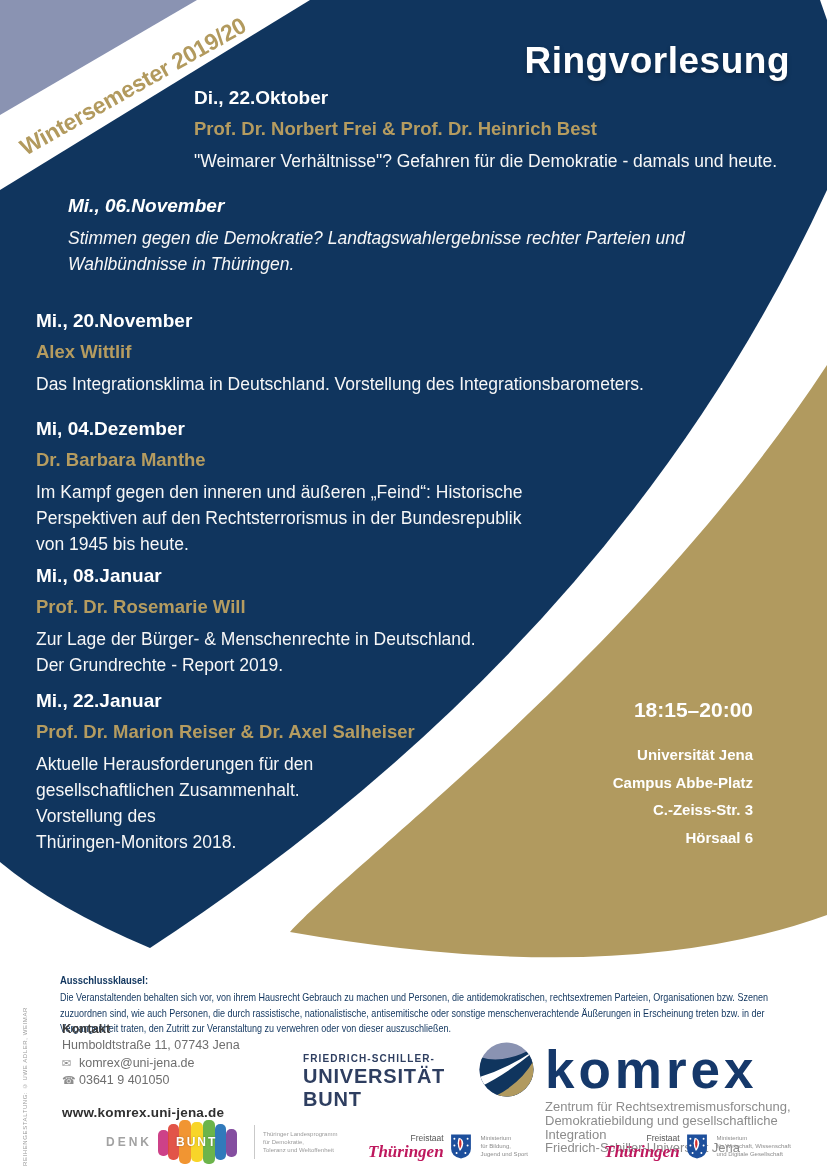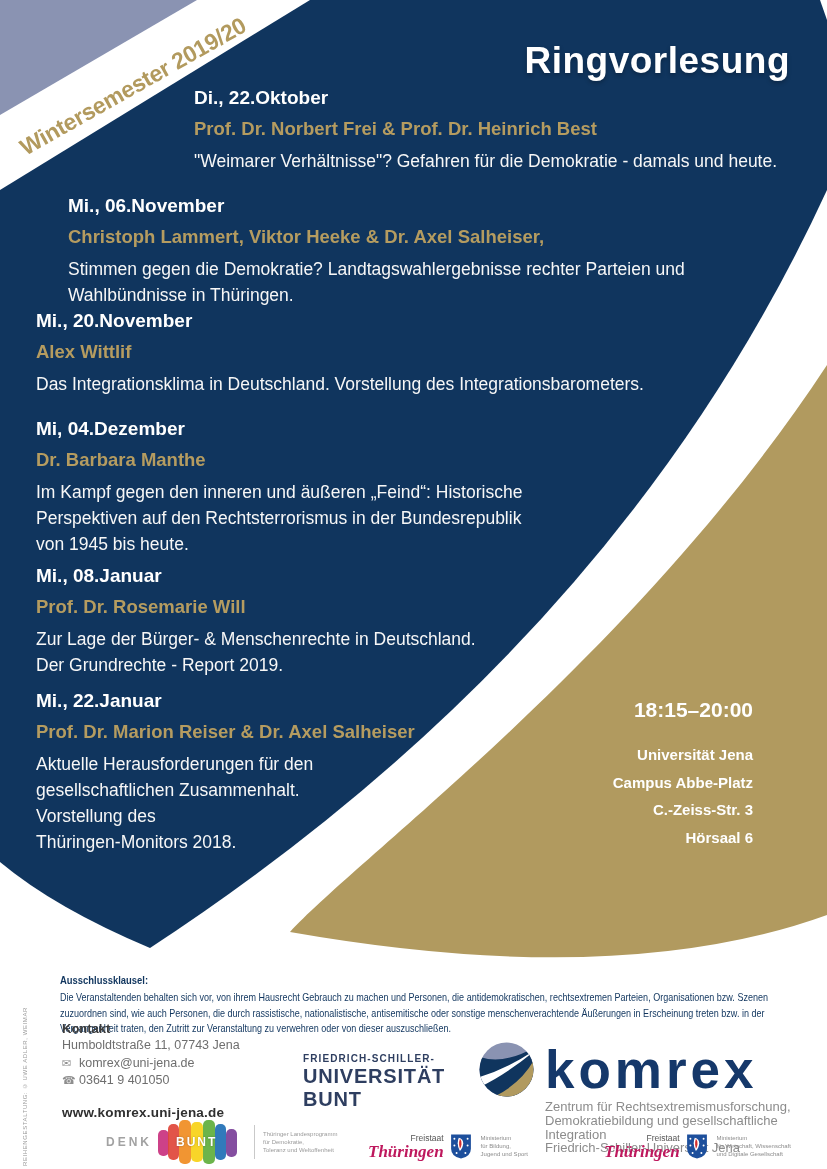--- a/index.html
+++ b/index.html
@@ -23,21 +23,21 @@
     position:absolute; right:37px; top:40px;
     font-size:37px; font-weight:700; color:#fff; letter-spacing:0.5px;
     text-shadow:0 2px 4px rgba(0,0,0,.28);
   }
 
   .event{ position:absolute; }
   .event .date{ font-size:19px; font-weight:700; color:#ffffff; line-height:24px;}
   .event .speakers{ font-size:18.5px; font-weight:700; color:#b59c60; line-height:24px; margin-top:7px;}
   .event .desc{ font-size:17.5px; font-weight:400; color:#f7f7f7; line-height:26px; margin-top:7px; white-space:pre-line;}
   .e1{ left:154px; top:86px;margin-left:40px; }
-  .e2{ left:68px;  top:194px; }
+  .e2{ left:68px;  top:194px;font-style:italic; }
   .e3{ left:36px;  top:309px; }
   .e4{ left:36px;  top:417px; }
   .e5{ left:36px;  top:564px; }
   .e6{ left:36px;  top:689px; }
 
   .time{
     position:absolute; right:74px; top:698px; text-align:right;
     font-size:21px; font-weight:700; color:#fff;
   }
   .location{
@@ -117,21 +117,20 @@
 
   <div class="title">Ringvorlesung</div>
 
   <div class="event e1">
     <div class="date">Di., 22.Oktober</div>
     <div class="speakers">Prof. Dr. Norbert Frei &amp; Prof. Dr. Heinrich Best</div>
     <div class="desc">"Weimarer Verhältnisse"? Gefahren für die Demokratie - damals und heute.</div>
   </div>
   <div class="event e2">
     <div class="date">Mi., 06.November</div>
-    <div class="speakers">Christoph Lammert, Viktor Heeke &amp; Dr. Axel Salheiser,</div>
     <div class="desc">Stimmen gegen die Demokratie? Landtagswahlergebnisse rechter Parteien und
 Wahlbündnisse in Thüringen.</div>
   </div>
   <div class="event e3">
     <div class="date">Mi., 20.November</div>
     <div class="speakers">Alex Wittlif</div>
     <div class="desc">Das Integrationsklima in Deutschland. Vorstellung des Integrationsbarometers.</div>
   </div>
   <div class="event e4">
     <div class="date">Mi, 04.Dezember</div>

